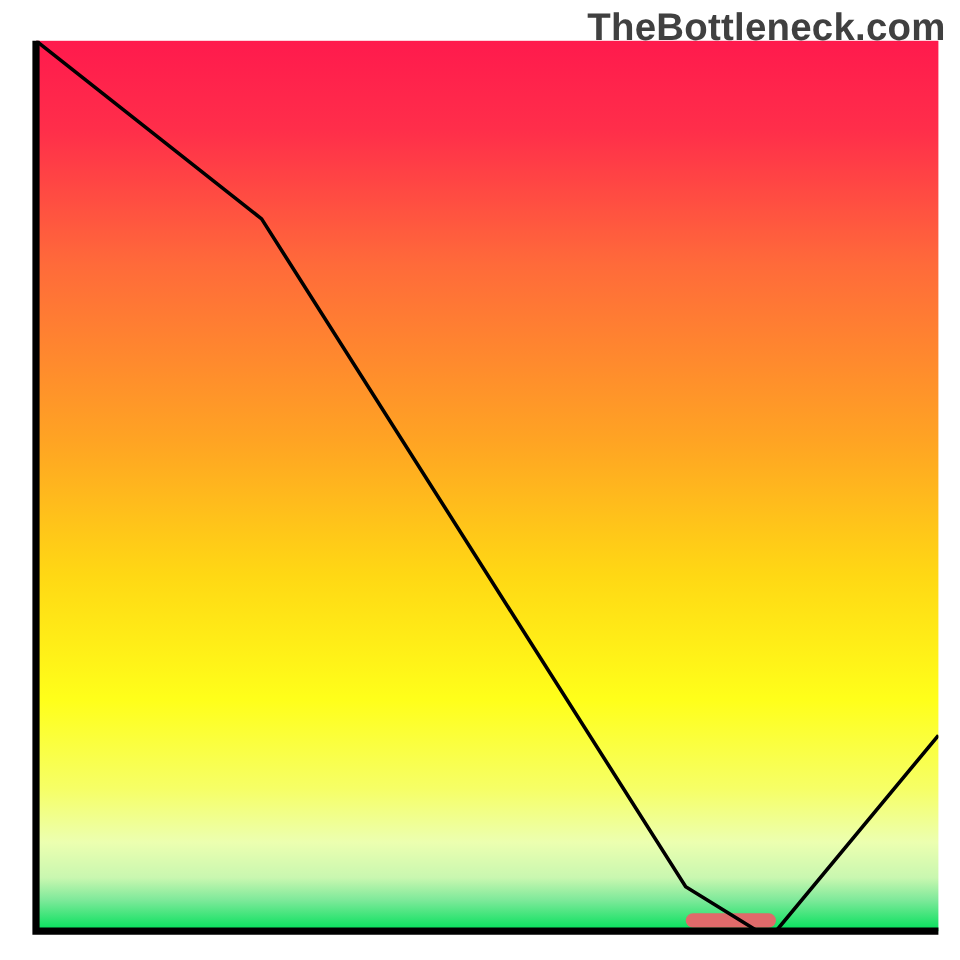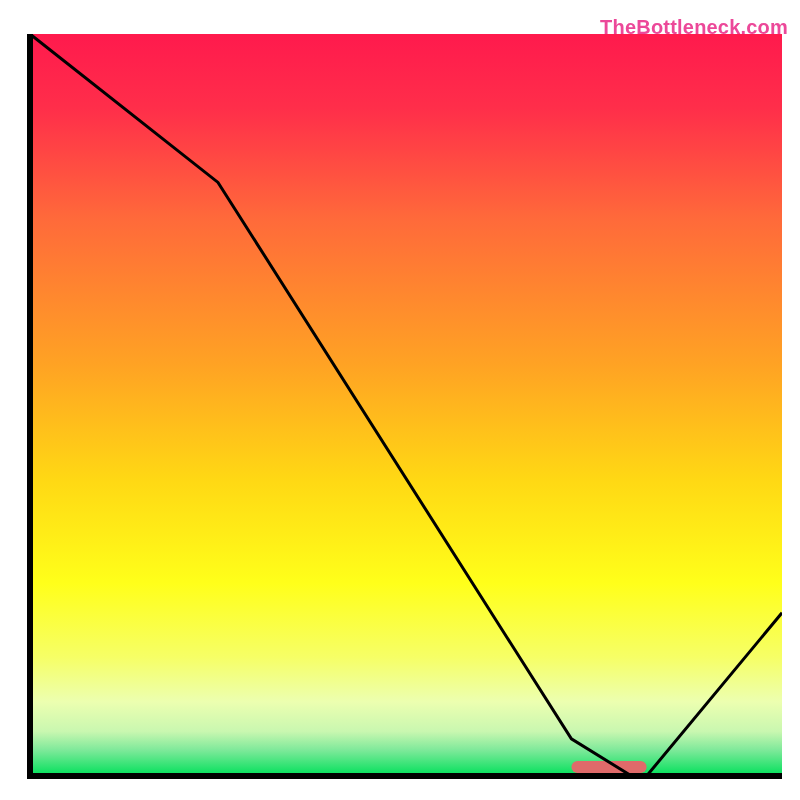--- a/index.html
+++ b/index.html
@@ -10,25 +10,25 @@
     background: #ffffff;
     font-family: Arial, Helvetica, sans-serif;
   }
   #container {
     position: relative;
     width: 800px;
     height: 800px;
   }
   #watermark {
     position: absolute;
-    top: 16px;
+    top: 4px;
     right: 12px;
-    font-size: 20px;
+    font-size: 32px;
     font-weight: 600;
-    color: #ec4899;
+    color: #404040;
     letter-spacing: 0.2px;
   }
   svg {
     display: block;
   }
 </style>
 </head>
 <body>
 
 <div id="container">

